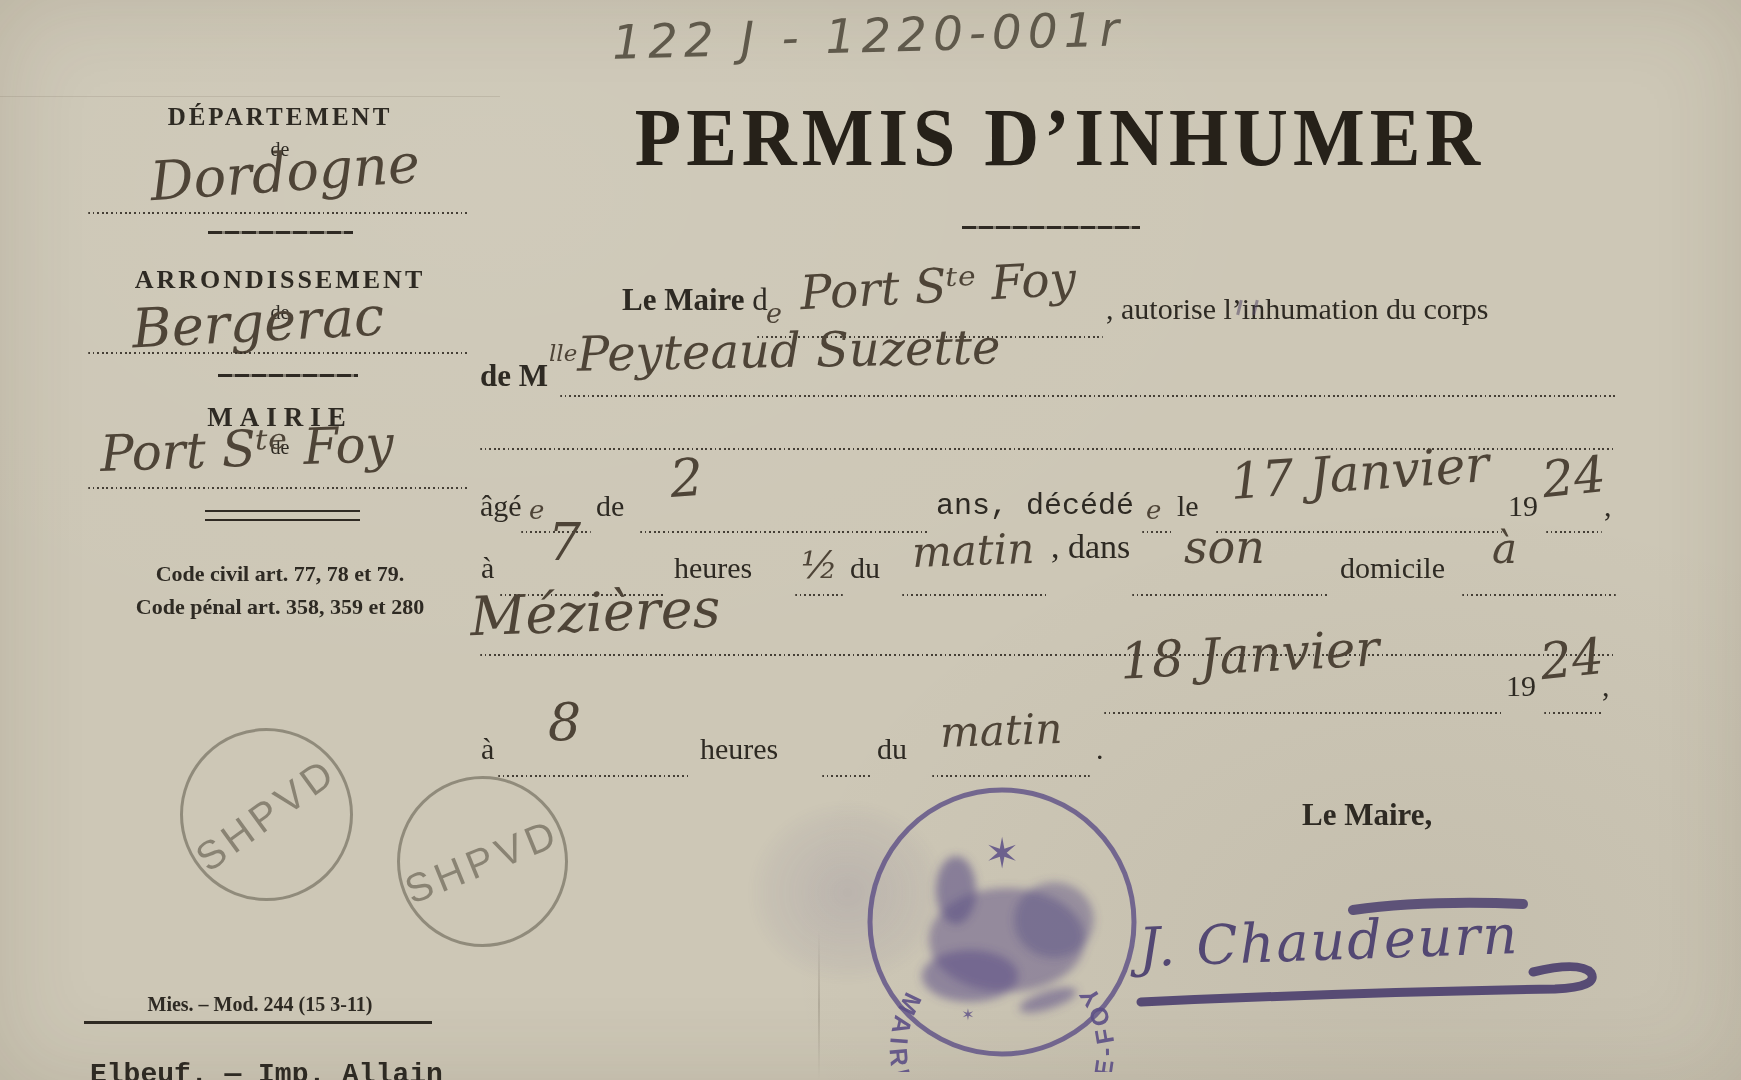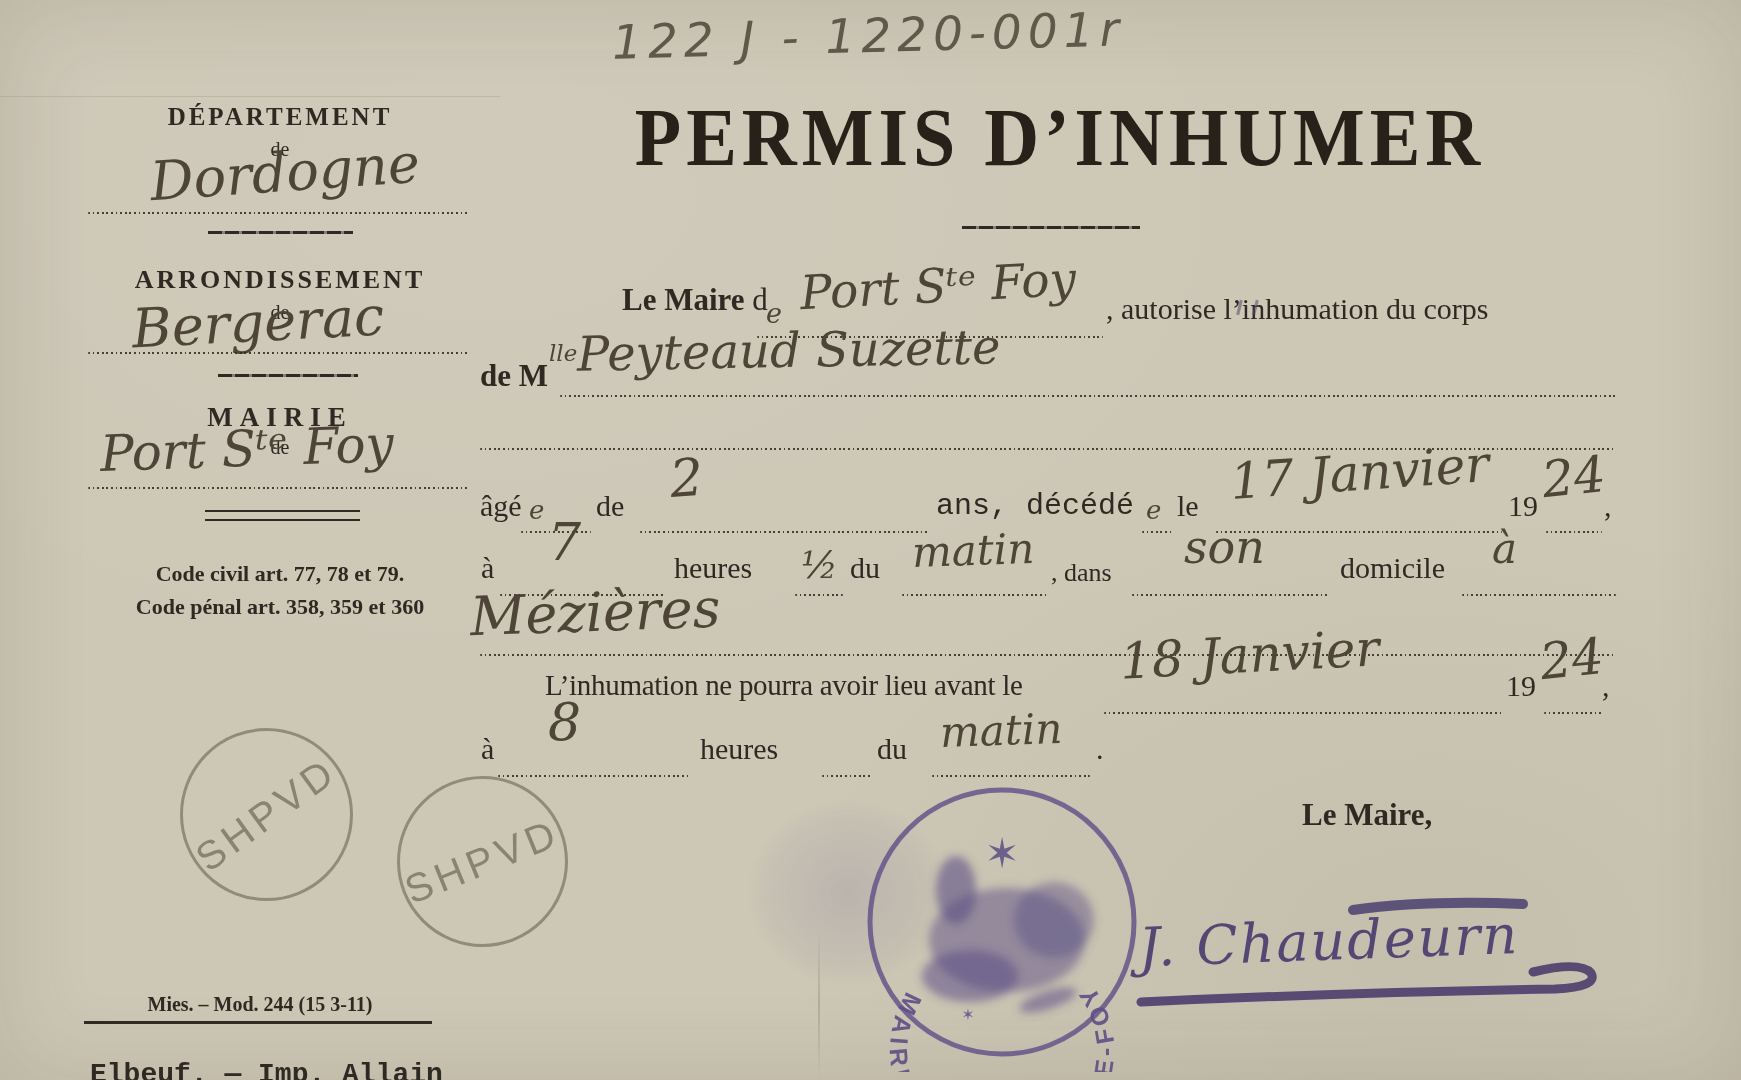--- a/index.html
+++ b/index.html
@@ -53,21 +53,21 @@
   <div class="lead" style="left:88px;top:352px;width:382px;"></div>
   <div class="dashrule" style="left:218px;top:374px;width:140px;"></div>
 
   <div class="abs printed b colc" style="top:404px;font-size:27px;letter-spacing:7px;">MAIRIE</div>
   <div class="abs printed colc" style="top:437px;font-size:20px;">de</div>
   <div class="abs hand" style="left:100px;top:424px;font-size:50px;transform:rotate(-2deg);">Port Sᵗᵉ Foy</div>
   <div class="lead" style="left:88px;top:487px;width:382px;"></div>
   <div class="dblrule" style="left:205px;top:510px;width:155px;"></div>
 
   <div class="abs printed b colc" style="top:563px;font-size:22px;">Code civil art. 77, 78 et 79.</div>
-  <div class="abs printed b colc" style="top:596px;font-size:22px;">Code pénal art. 358, 359 et 360</div>
+  <div class="abs printed b colc" style="top:596px;font-size:22px;">Code pénal art. 358, 359 et 280</div>
 
   <div class="stamp-round" style="left:180px;top:728px;width:167px;height:167px;">
     <span style="transform:rotate(-36deg);">SHPVD</span>
   </div>
   <div class="stamp-round" style="left:397px;top:776px;width:165px;height:165px;">
     <span style="transform:rotate(-22deg);">SHPVD</span>
   </div>
 
   <div class="abs printed b ctr" style="left:90px;top:994px;width:340px;font-size:20px;">Mies. – Mod. 244 (15 3-11)</div>
   <div class="rule" style="left:84px;top:1021px;width:348px;height:2.5px;"></div>
@@ -110,31 +110,30 @@
 
   <div class="abs printed" style="left:481px;top:553px;font-size:30px;">à</div>
   <div class="lead" style="left:500px;top:594px;width:165px;"></div>
   <div class="abs hand" style="left:548px;top:516px;font-size:52px;">7</div>
   <div class="abs printed" style="left:674px;top:553px;font-size:30px;">heures</div>
   <div class="lead" style="left:795px;top:594px;width:48px;"></div>
   <div class="abs hand" style="left:801px;top:546px;font-size:38px;">½</div>
   <div class="abs printed" style="left:850px;top:553px;font-size:30px;">du</div>
   <div class="lead" style="left:902px;top:594px;width:146px;"></div>
   <div class="abs hand" style="left:912px;top:530px;font-size:42px;transform:rotate(-2deg);">matin</div>
-  <div class="abs printed" style="left:1051px;top:560px;font-size:26px;">, dans</div>
+  <div class="abs printed" style="left:1051px;top:530px;font-size:34px;">, dans</div>
   <div class="lead" style="left:1132px;top:594px;width:198px;"></div>
   <div class="abs hand" style="left:1168px;top:524px;font-size:46px;margin-left:16px;">son</div>
   <div class="abs printed" style="left:1340px;top:553px;font-size:30px;">domicile</div>
   <div class="lead" style="left:1462px;top:594px;width:154px;"></div>
   <div class="abs hand" style="left:1492px;top:528px;font-size:42px;">à</div>
 
   <div class="abs hand" style="left:470px;top:586px;font-size:54px;transform:rotate(-2deg);">Mézières</div>
   <div class="lead" style="left:480px;top:654px;width:1136px;"></div>
 
-  <div class="abs printed" style="left:545px;top:671px;font-size:29px;letter-spacing:-0.3px;">L’inhumation ne pourra avoir lieu avant le</div>
   <div class="lead" style="left:1104px;top:712px;width:398px;"></div>
   <div class="abs hand" style="left:1120px;top:630px;font-size:50px;transform:rotate(-3deg);">18 Janvier</div>
   <div class="abs printed" style="left:1506px;top:671px;font-size:30px;">19</div>
   <div class="lead" style="left:1544px;top:712px;width:58px;"></div>
   <div class="abs hand" style="left:1540px;top:634px;font-size:50px;transform:rotate(-6deg);">24</div>
   <div class="abs printed" style="left:1602px;top:671px;font-size:30px;">,</div>
 
   <div class="abs printed" style="left:481px;top:734px;font-size:30px;">à</div>
   <div class="lead" style="left:498px;top:775px;width:192px;"></div>
   <div class="abs hand" style="left:548px;top:696px;font-size:52px;">8</div>

